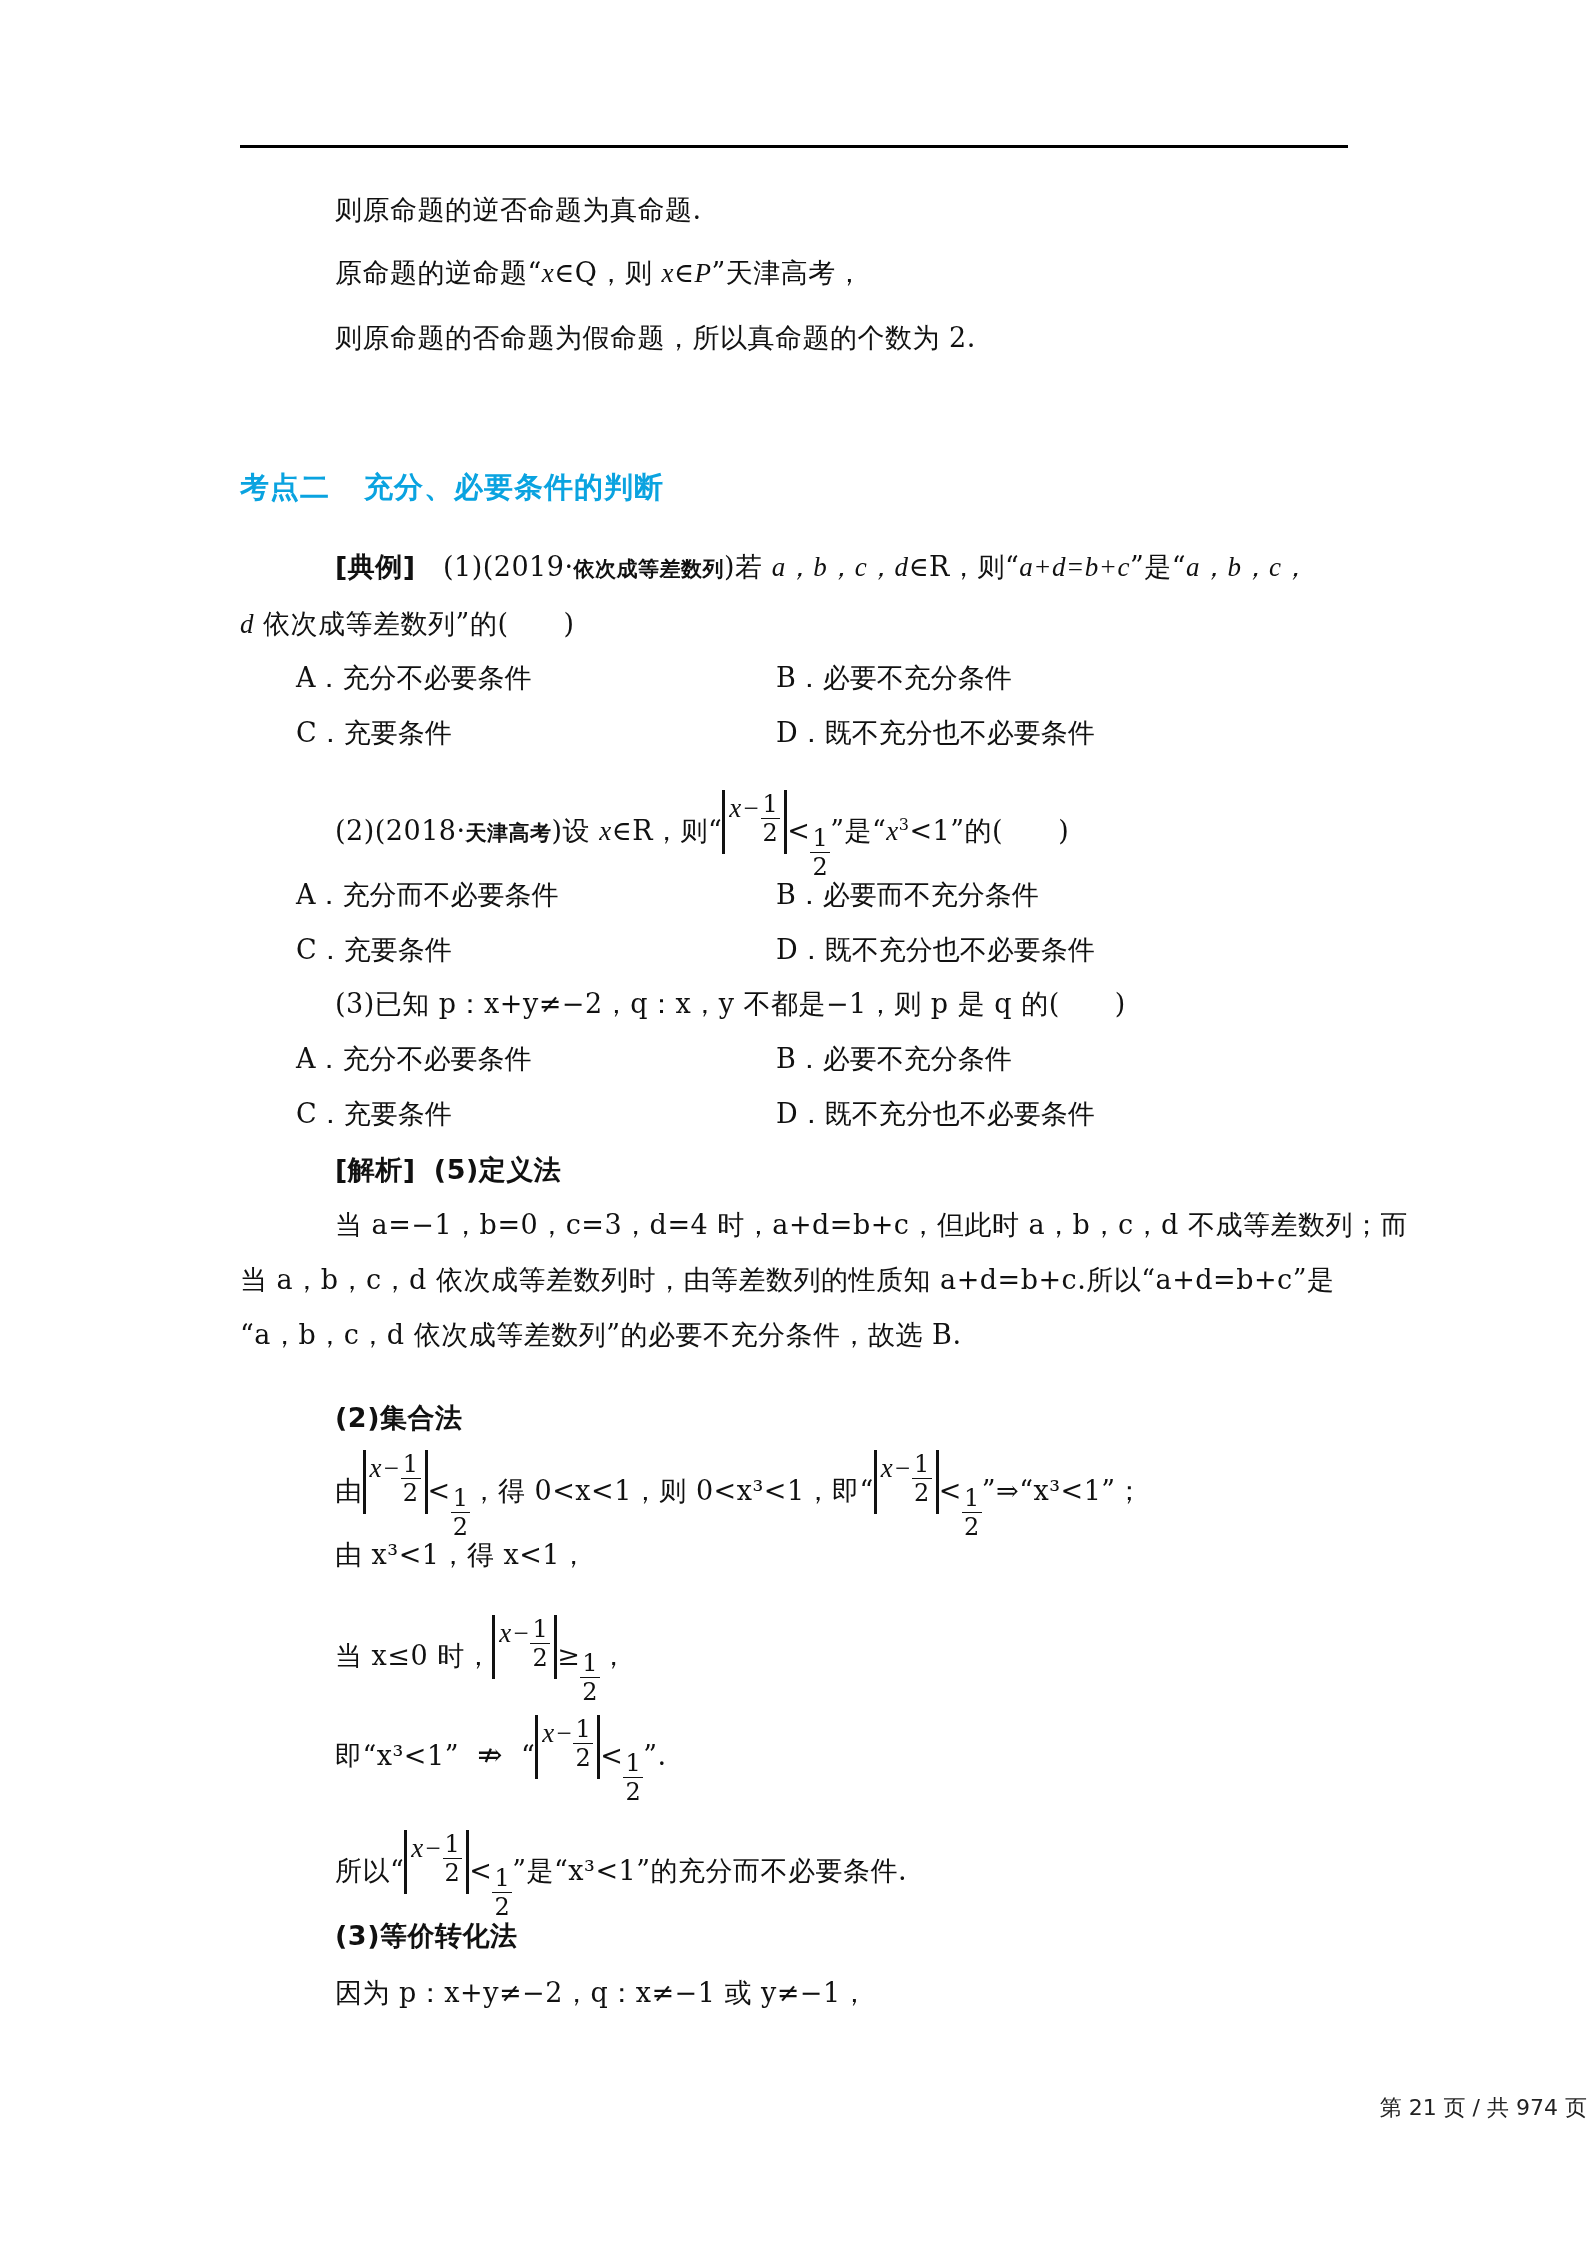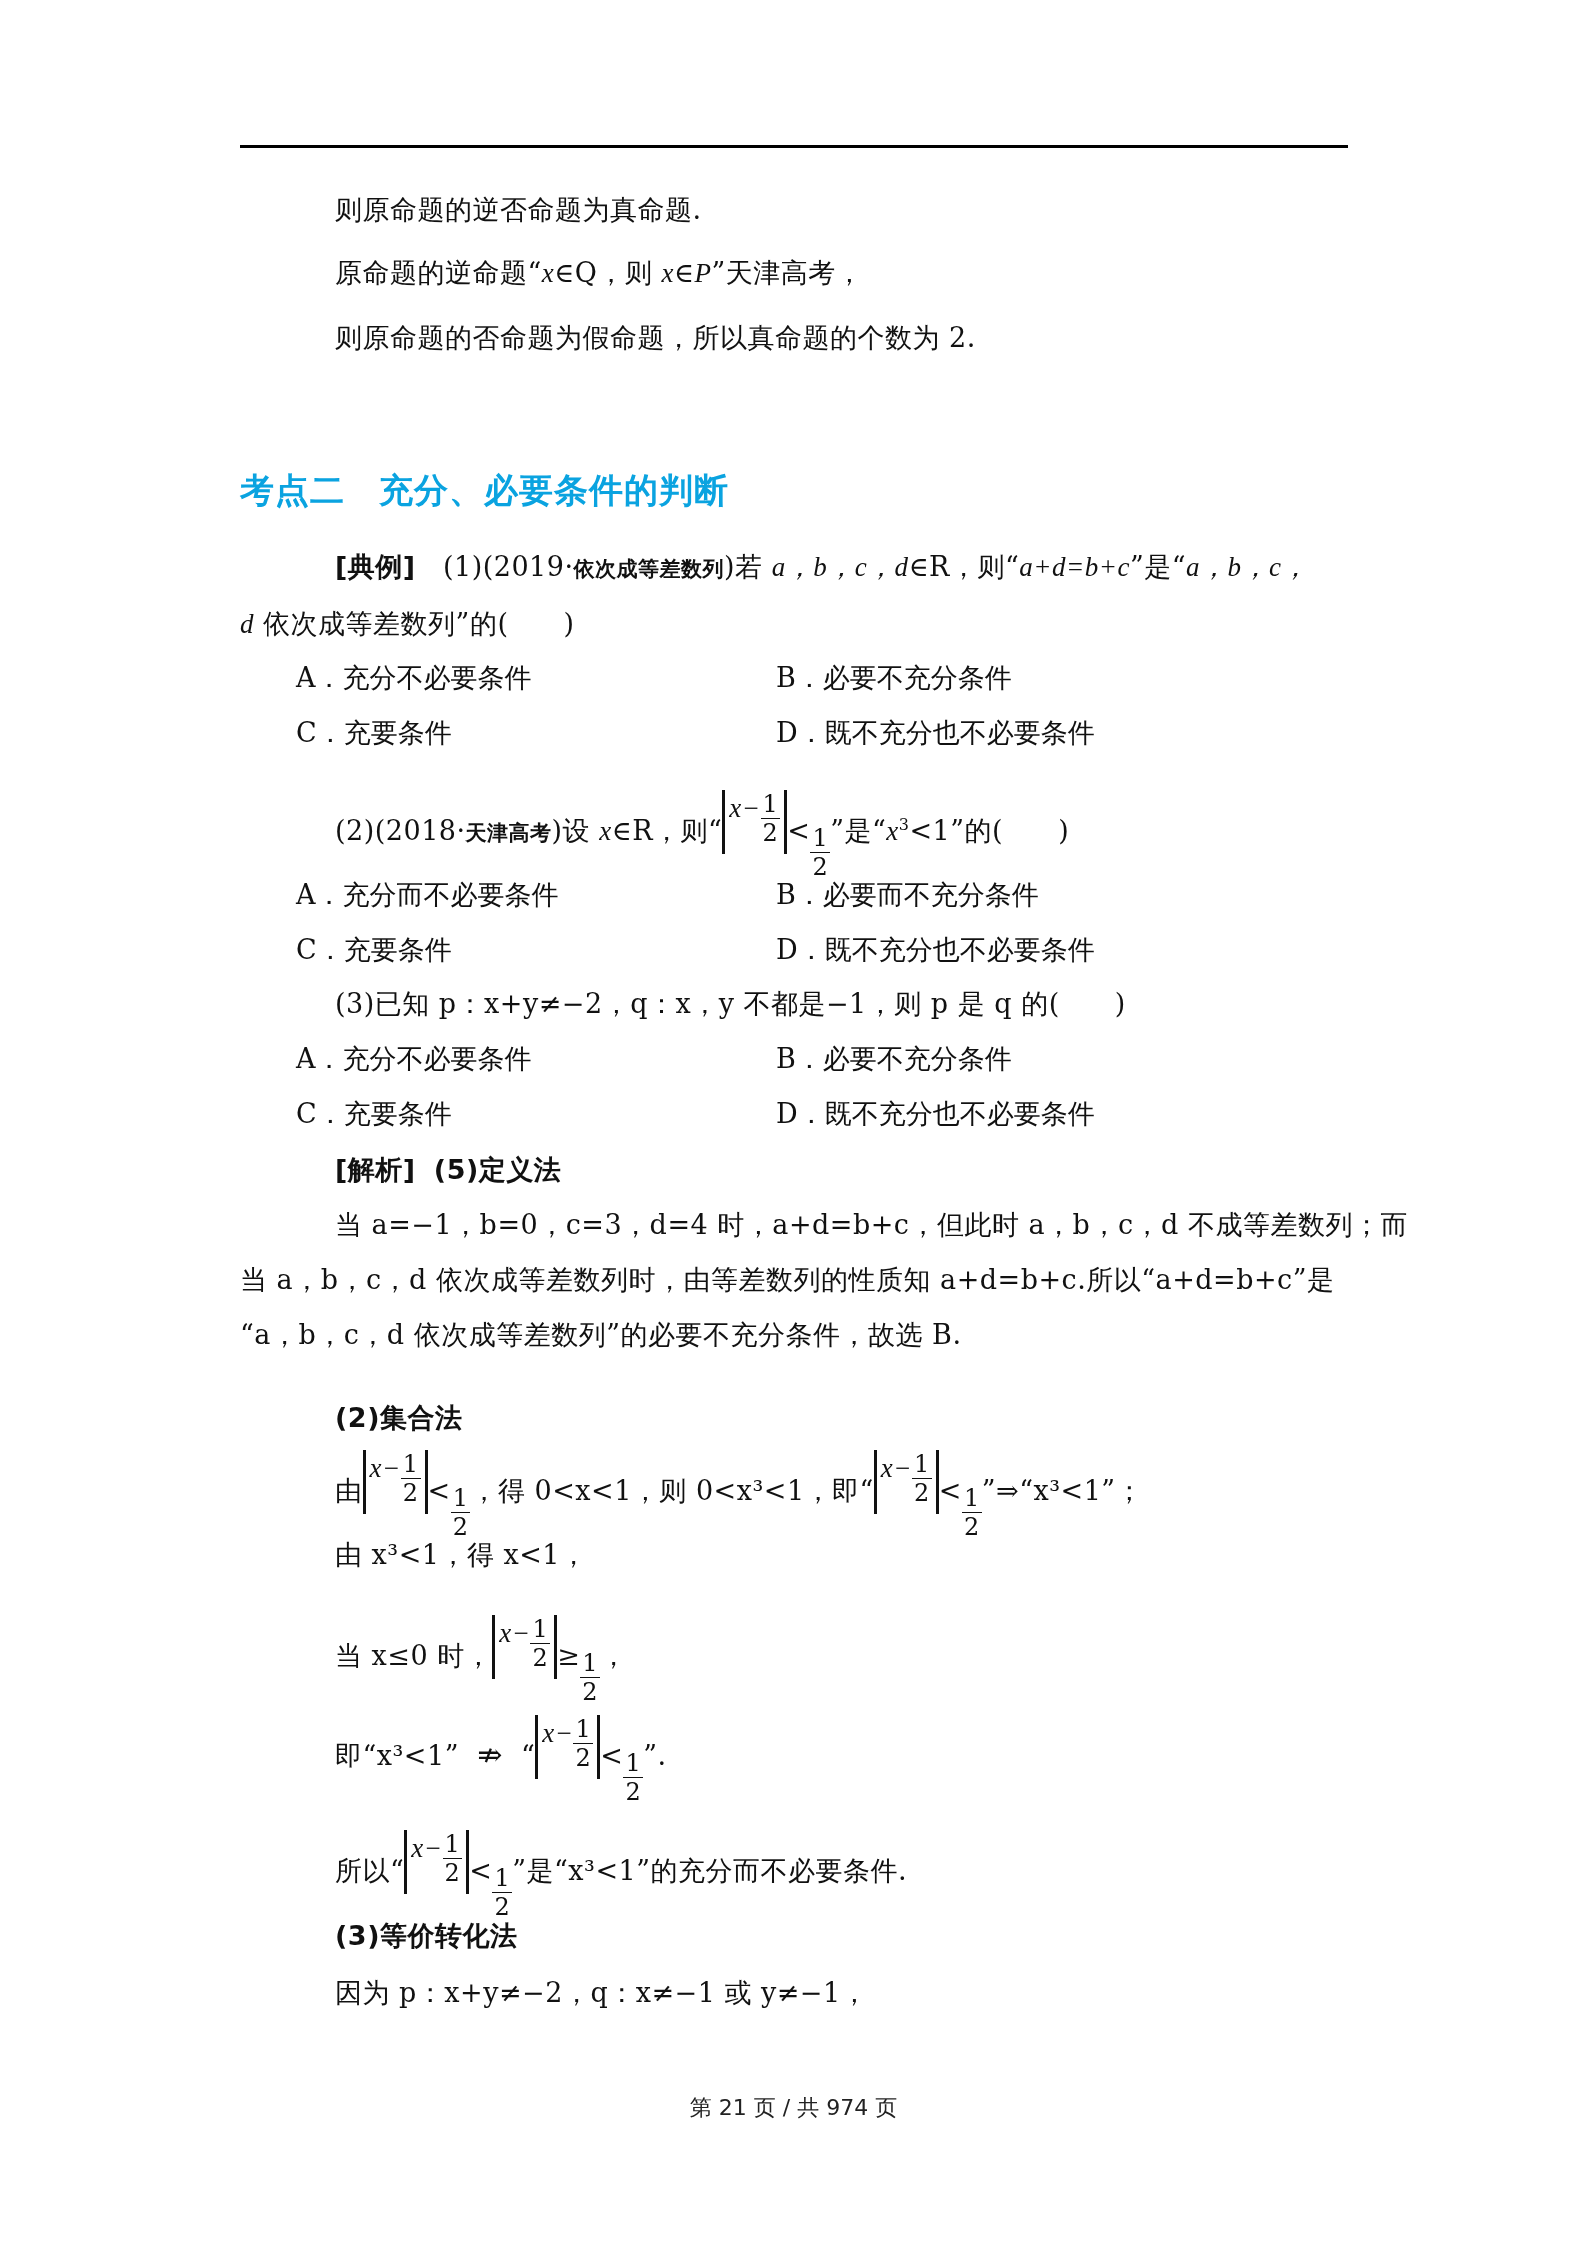--- a/index.html
+++ b/index.html
@@ -10,39 +10,39 @@
   }
   .rule { position: absolute; left: 240px; top: 145px; width: 1108px; height: 3px; background: #000; }
   .line {
     position: absolute; left: 240px; white-space: nowrap;
     font-size: 27px; line-height: 36px; letter-spacing: 0.5px;
   }
   .ind { left: 296px; margin-left: 39px; }
   .heading {
     position: absolute; left: 240px; top: 468px;
     font-family: "DejaVu Sans", "Liberation Sans", sans-serif;
-    font-weight: bold; font-size: 34px; color: #0aa3e0; letter-spacing: 1px;
+    font-weight: bold; font-size: 29px; color: #0aa3e0; letter-spacing: 1px;
   }
   .heading .gap { display: inline-block; width: 34px; }
   .bold { font-family: "DejaVu Sans", "Liberation Sans", sans-serif; font-weight: bold; }
   .src { font-family: "DejaVu Sans", "Liberation Sans", sans-serif; font-weight: bold; font-size: 21px; }
   i.v { font-family: "Liberation Serif", serif; font-style: italic; }
   .opt { position: absolute; white-space: nowrap; font-size: 27px; line-height: 36px; }
   .optA { left: 296px; }
   .optB { left: 776px; }
   .abs { display: inline-block; border-left: 3px solid #111; border-right: 3px solid #111; padding: 0 4px; height: 64px; vertical-align: middle; position: relative; top: -10px; }
   .frac { display: inline-flex; flex-direction: column; align-items: center; vertical-align: middle; font-size: 26px; line-height: 30px; }
   .frac .num { border-bottom: 1px solid #111; padding: 0 2px; }
   .frac.small { font-size: 24px; line-height: 28px; }
   .frac.low { position: relative; top: 20px; }
   .absinner { display: inline-flex; align-items: flex-start; height: 64px; }
   .absinner .frac { margin-top: 0px; }
   sup { font-size: 16px; vertical-align: super; }
   .footer {
-    position: absolute; left: 0; width: 1587px; top: 2093px; text-align: center;
+    position: absolute; left: 0; width: 1587px; top: 2093px; text-align: right;
     font-family: "DejaVu Sans", "Liberation Sans", sans-serif; font-size: 22px; color: #222;
   }
   .notimply { display: inline-block; position: relative; font-size: 30px; }
 </style>
 </head>
 <body>
 
 <div class="rule"></div>
 
 <div class="line ind" style="top:192px">则原命题的逆否命题为真命题.</div>

